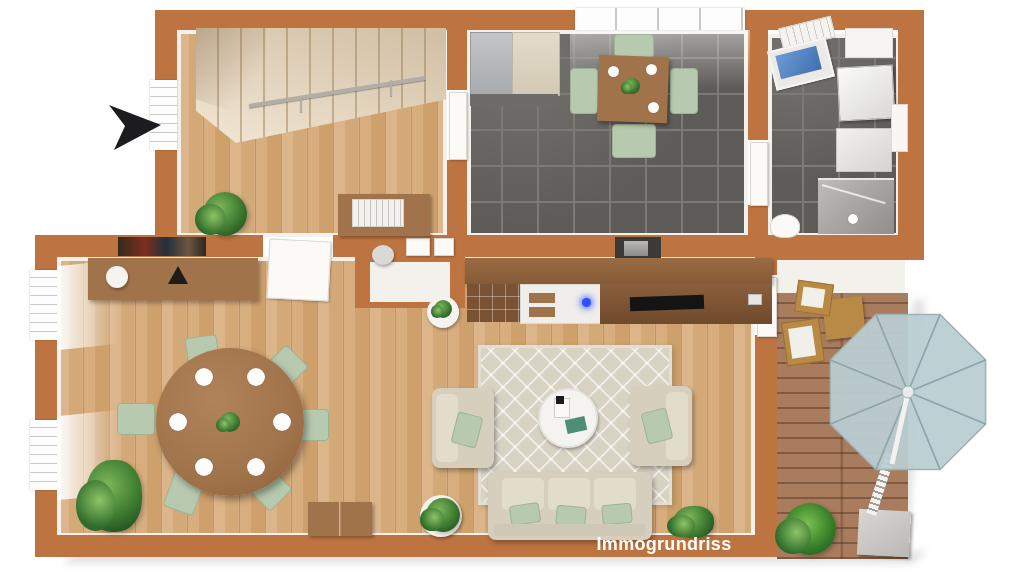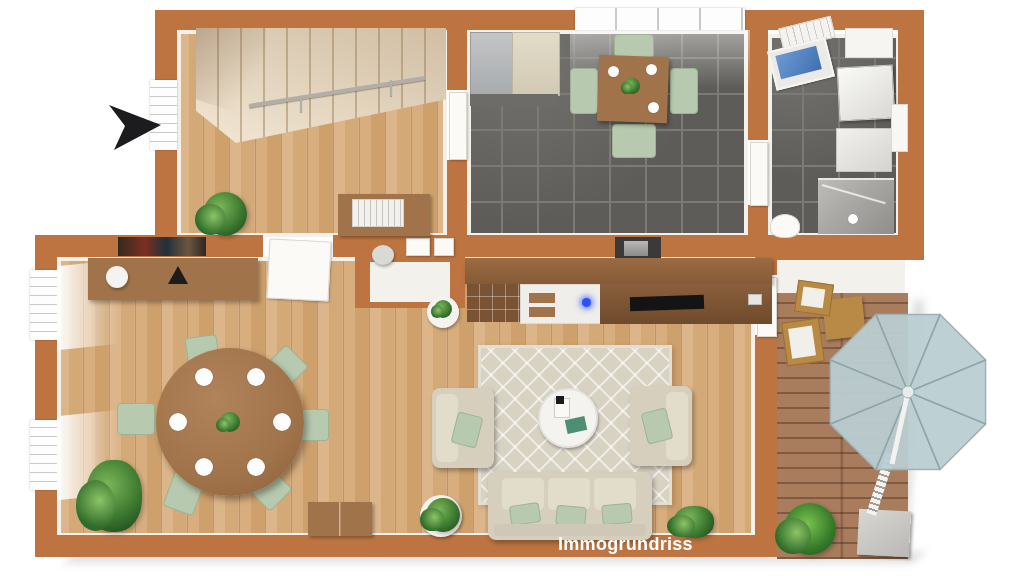--- a/index.html
+++ b/index.html
@@ -40,21 +40,21 @@
   .woodf{background:var(--c-wood-furniture);}
   .plant{position:absolute;border-radius:50%;
     background:radial-gradient(circle at 38% 35%, #7db65a, #3d7a30 55%, #1f4d1e 90%);
     box-shadow:2px 2px 4px rgba(0,0,0,.25);}
   .plant:before{content:"";position:absolute;left:-18%;top:28%;width:70%;height:70%;border-radius:50%;
     background:radial-gradient(circle at 60% 40%, #8cc466, #2f6b2a 70%);}
   .stand{position:absolute;border-radius:50%;background:#f4f3f0;box-shadow:1px 2px 3px rgba(0,0,0,.3);}
   .plate{position:absolute;border-radius:50%;background:#fdfdfd;box-shadow:0 0 1px rgba(0,0,0,.4);}
   .stair-rail{position:absolute;background:#b3afa8;box-shadow:0 1px 1px rgba(0,0,0,.3);}
   .watermark{position:absolute;color:var(--c-watermark-text);font-weight:bold;font-size:18px;
-    letter-spacing:.3px;text-align:left;}
+    letter-spacing:.3px;text-align:center;}
   .shadow{position:absolute;background:rgba(110,110,110,.28);filter:blur(5px);}
 </style>
 </head>
 <body>
 
 <div class="canvas">
 
   <div class="shadow" style="left:70px;top:553px;width:850px;height:9px;transform:skewX(-35deg);"></div>
   <div class="shadow" style="left:905px;top:300px;width:10px;height:250px;transform:skewX(-4deg);"></div>
 

